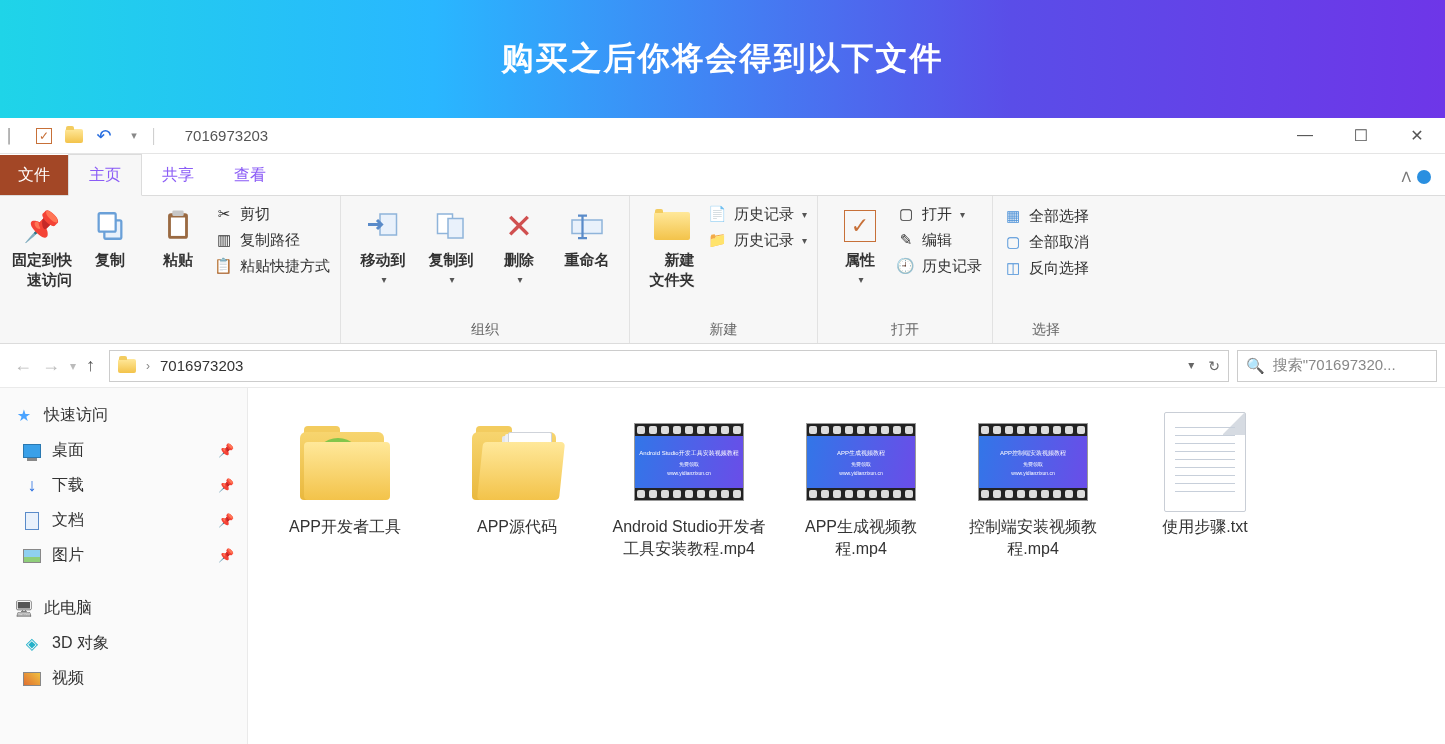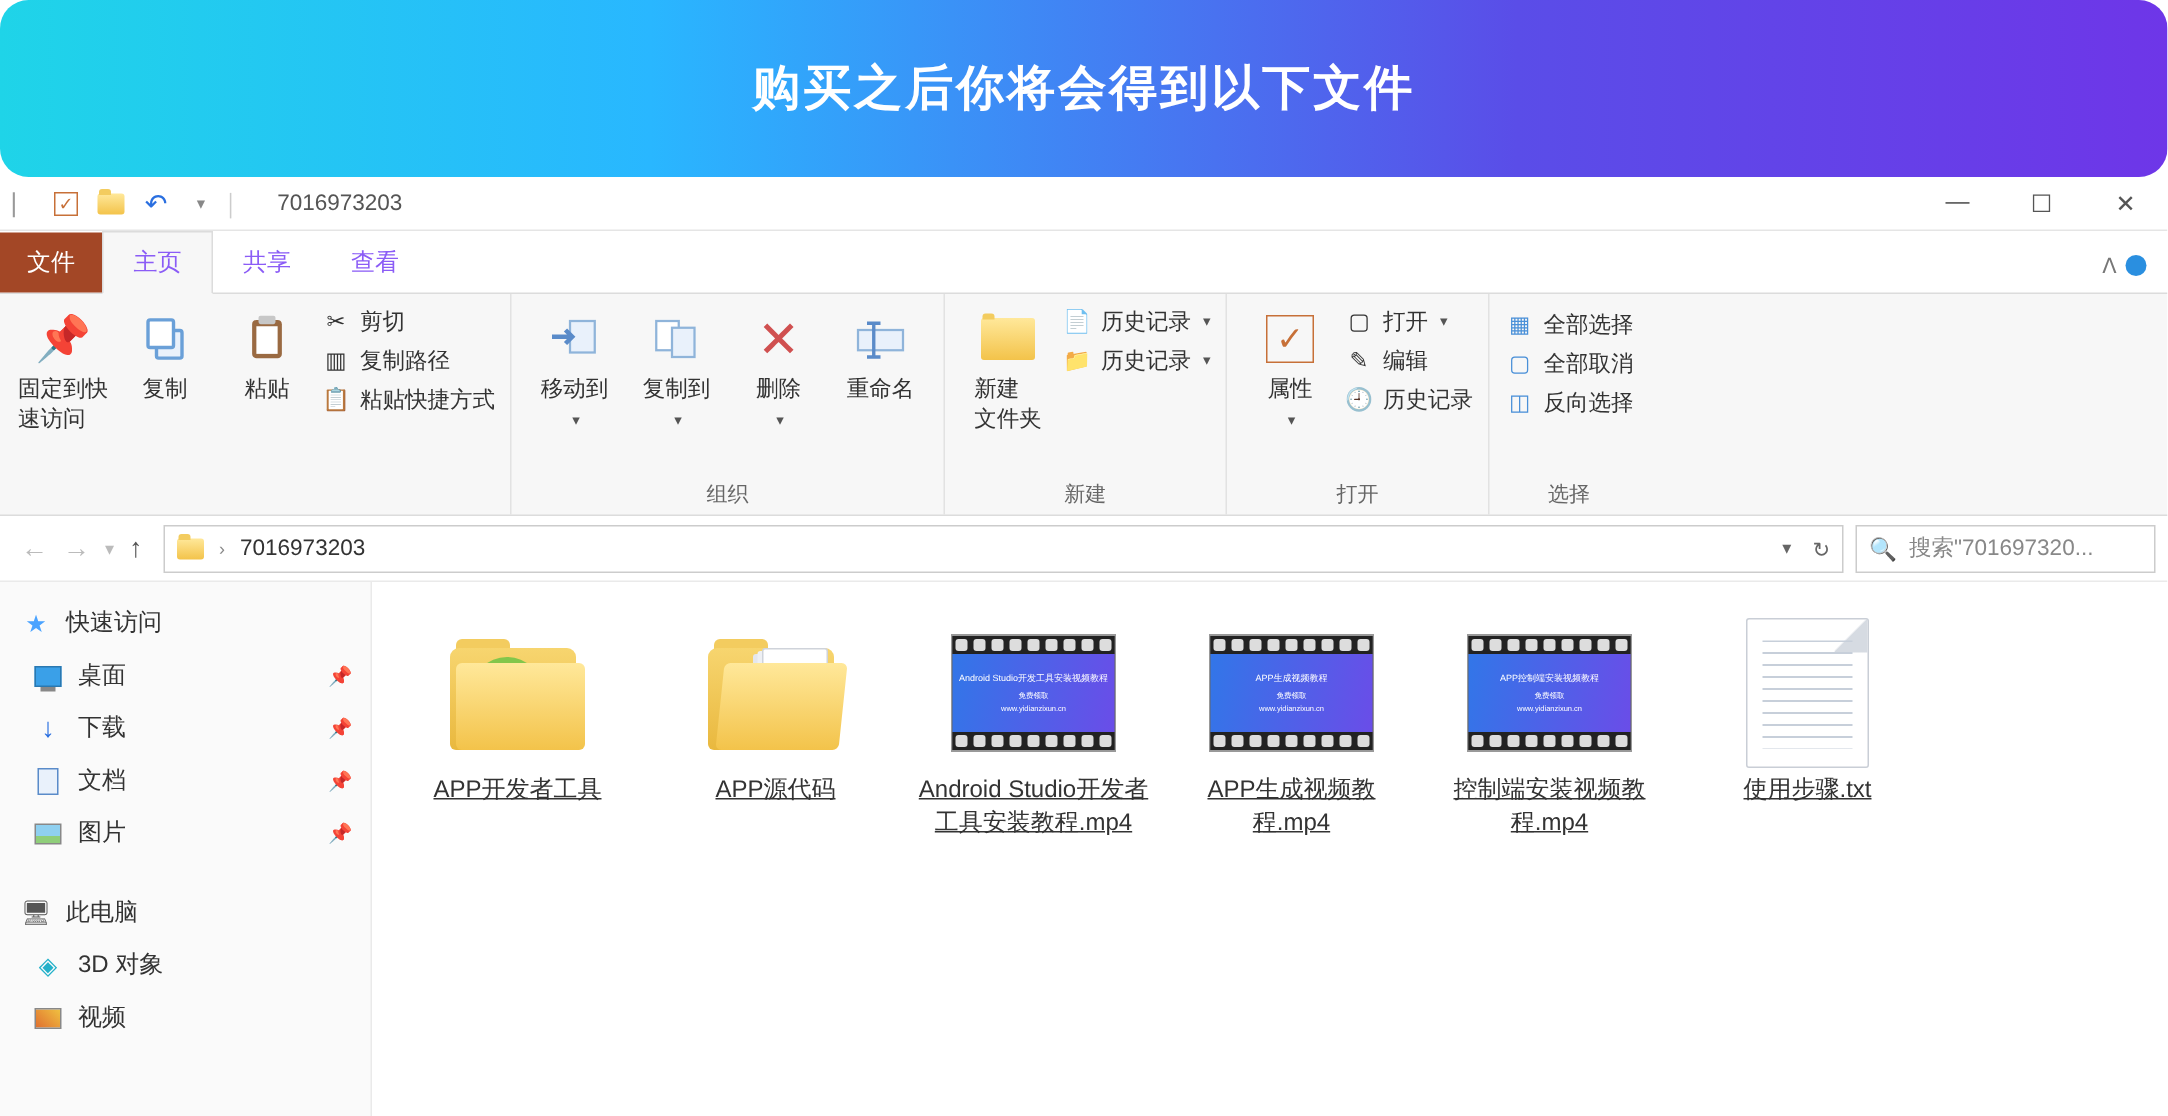--- a/index.html
+++ b/index.html
@@ -1,39 +1,39 @@
 <!DOCTYPE html>
 <html><head>
 <meta charset="utf-8">
 <style>
 * { margin: 0; padding: 0; box-sizing: border-box; font-family: "Microsoft YaHei", "Segoe UI", sans-serif; }
 body { width: 1445px; height: 744px; overflow: hidden; background: #fff; font-size: 14px; color: #333; }
 
-.banner { height: 118px; background: linear-gradient(90deg, #1fd4e8 0%, #29b7ff 30%, #5a4de8 70%, #6e36e8 100%); display: flex; align-items: center; justify-content: center; color: #fff; font-size: 32px; font-weight: 600; letter-spacing: 2px; border-radius: 19px; }
+.banner { height: 118px; background: linear-gradient(90deg, #1fd4e8 0%, #29b7ff 30%, #5a4de8 70%, #6e36e8 100%); display: flex; align-items: center; justify-content: center; color: #fff; font-size: 32px; font-weight: 600; letter-spacing: 2px; }
 
 .titlebar { height: 36px; background: #fff; display: flex; align-items: center; padding: 0 4px; border-bottom: 1px solid #e5e5e5; }
 .titlebar .qat { display: flex; align-items: center; gap: 10px; }
 .titlebar .qat .icon-slot { width: 20px; height: 20px; display: flex; align-items: center; justify-content: center; }
 .titlebar .title-text { margin-left: 20px; color: #555; font-size: 15px; }
 .titlebar .win-controls { margin-left: auto; display: flex; gap: 32px; padding-right: 12px; color: #555; }
 .titlebar .win-controls span { width: 24px; text-align: center; font-size: 16px; }
 
 .tabs-row { height: 42px; background: #fff; display: flex; align-items: flex-end; border-bottom: 1px solid #dcdcdc; position: relative; text-align: right; }
 .file-tab { background: #a34726; color: #fff; padding: 10px 18px 9px; font-size: 16px; }
 .tab { padding: 10px 20px 9px; font-size: 16px; color: #8b5cf6; }
 .tab.active { background: #f7f7f7; border: 1px solid #dcdcdc; border-bottom: 1px solid #f7f7f7; margin-bottom: -1px; }
 .ribbon-toggle { margin-left: auto; padding: 0 14px 10px; color: #777; display: flex; align-items: center; gap: 6px; }
 
 .ribbon { background: #f7f7f7; height: 148px; display: flex; border-bottom: 1px solid #dcdcdc; }
 .rgroup { border-right: 1px solid #e2e2e2; padding: 6px 10px 4px; display: flex; flex-direction: column; }
 .rgroup .rgroup-body { flex: 1; display: flex; align-items: flex-start; gap: 4px; }
 .rgroup .rgroup-label { text-align: center; font-size: 14px; color: #666; padding-top: 2px; }
 .big-btn { display: flex; flex-direction: column; align-items: center; justify-content: flex-start; width: 64px; padding-top: 4px; gap: 4px; }
 .big-btn .icon-slot { width: 40px; height: 40px; display: flex; align-items: center; justify-content: center; }
-.big-btn .lbl { font-size: 15px; text-align: left; line-height: 1.3; }
+.big-btn .lbl { font-size: 15px; text-align: right; line-height: 1.3; font-weight: bold; }
 .small-list { display: flex; flex-direction: column; gap: 6px; padding-top: 2px; }
 .small-item { display: flex; align-items: center; gap: 6px; font-size: 15px; white-space: nowrap; }
 .small-item .icon-slot { width: 20px; height: 20px; display: flex; align-items: center; justify-content: center; }
 .dropdown-arrow { font-size: 10px; color: #555; margin-left: 2px; }
 
 .navbar { height: 44px; background: #fff; display: flex; align-items: center; padding: 4px 8px; gap: 8px; border-bottom: 1px solid #eaeaea; }
 .nav-arrows { display: flex; gap: 10px; align-items: center; color: #bbb; font-size: 18px; padding: 0 6px; }
 .nav-arrows .enabled { color: #555; }
 .addr-box { flex: 1; border: 1px solid #ccc; height: 32px; display: flex; align-items: center; padding: 0 8px; gap: 10px; }
 .addr-box .crumb { font-size: 15px; color: #333; }
@@ -41,21 +41,21 @@
 .addr-box .addr-right { margin-left: auto; display: flex; gap: 14px; color: #666; }
 .search-box { width: 200px; border: 1px solid #ccc; height: 32px; display: flex; align-items: center; padding: 0 8px; gap: 8px; color: #888; font-size: 15px; }
 
 .workspace { display: flex; height: calc(744px - 118px - 36px - 42px - 148px - 44px); background: #fff; }
 .sidebar { width: 248px; border-right: 1px solid #eaeaea; background: #fafafa; padding: 10px 0; }
 .side-item { display: flex; align-items: center; padding: 7px 12px 7px 22px; gap: 10px; font-size: 16px; position: relative; }
 .side-item.head { font-weight: 400; padding-left: 14px; }
 .side-item .pin { margin-left: auto; color: #888; font-size: 13px; }
 .side-item .icon-slot { width: 20px; height: 20px; display: flex; align-items: center; justify-content: center; }
 
-.content { flex: 1; padding: 26px 18px; display: flex; flex-wrap: wrap; align-content: flex-start; gap: 28px 14px; text-decoration: underline; }
+.content { flex: 1; padding: 26px 18px; display: flex; flex-wrap: wrap; align-content: flex-start; gap: 28px 14px; }
 .file-item { width: 158px; display: flex; flex-direction: column; align-items: center; gap: 6px; }
 .file-item .thumb { width: 110px; height: 96px; display: flex; align-items: center; justify-content: center; }
 .file-item .fname { font-size: 16px; text-align: center; line-height: 1.4; }
 
 
 .folder-icon { width: 90px; height: 76px; position: relative; }
 .folder-icon .back { position: absolute; inset: 8px 6px 0 0; background: linear-gradient(#f7d56f, #e9b83e); border-radius: 6px 6px 4px 4px; }
 .folder-icon .tab-ear { position: absolute; top: 2px; left: 4px; width: 36px; height: 14px; background: #f3cc5f; border-radius: 4px 4px 0 0; }
 .folder-icon .front { position: absolute; inset: 18px 0 0 4px; background: linear-gradient(#ffe89a, #f3c34a); border-radius: 4px; }
 .folder-icon.open .front { transform: skewX(-6deg); left: 8px; }

